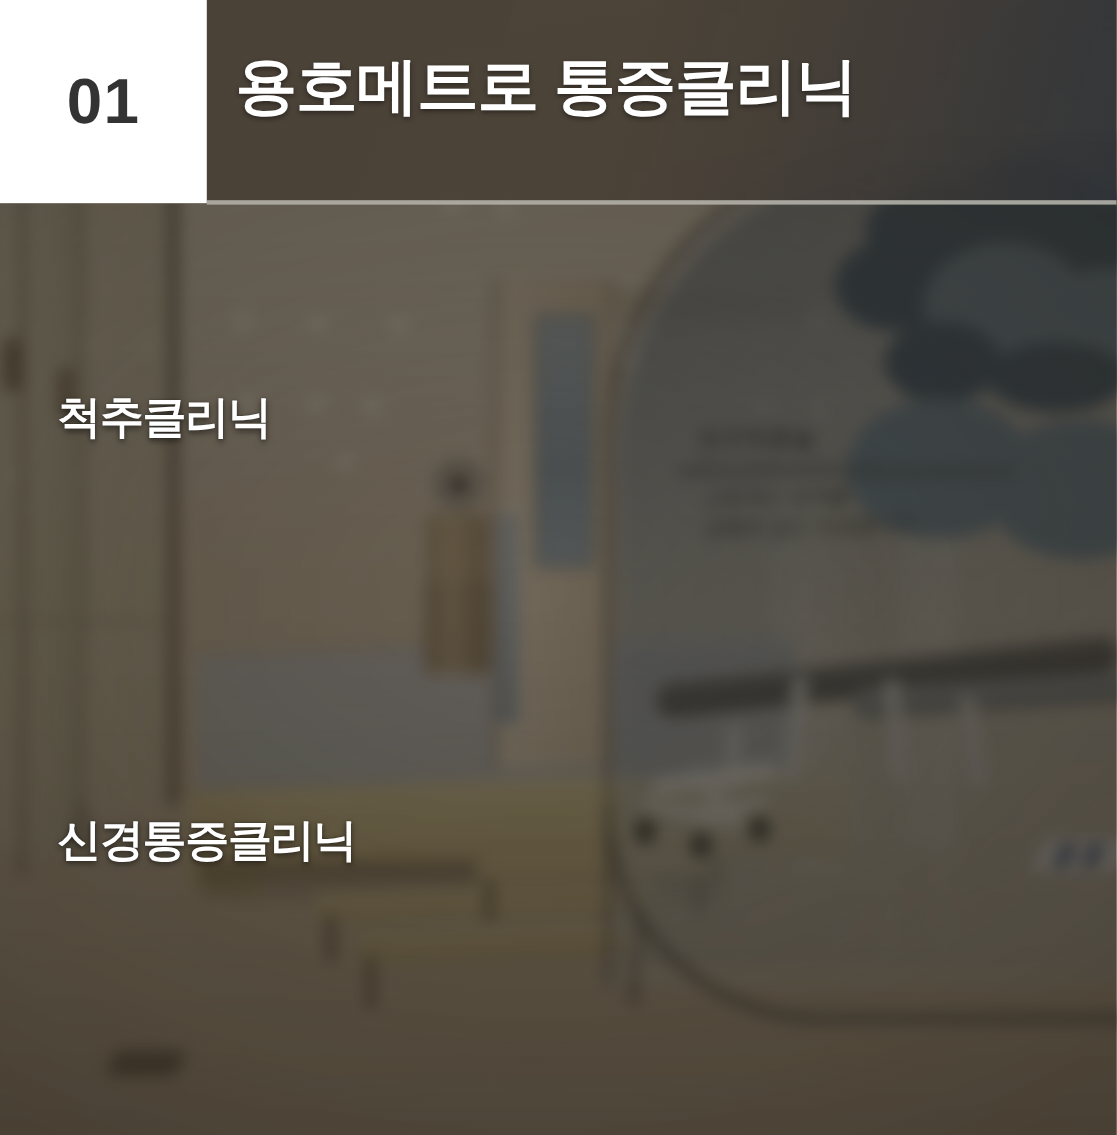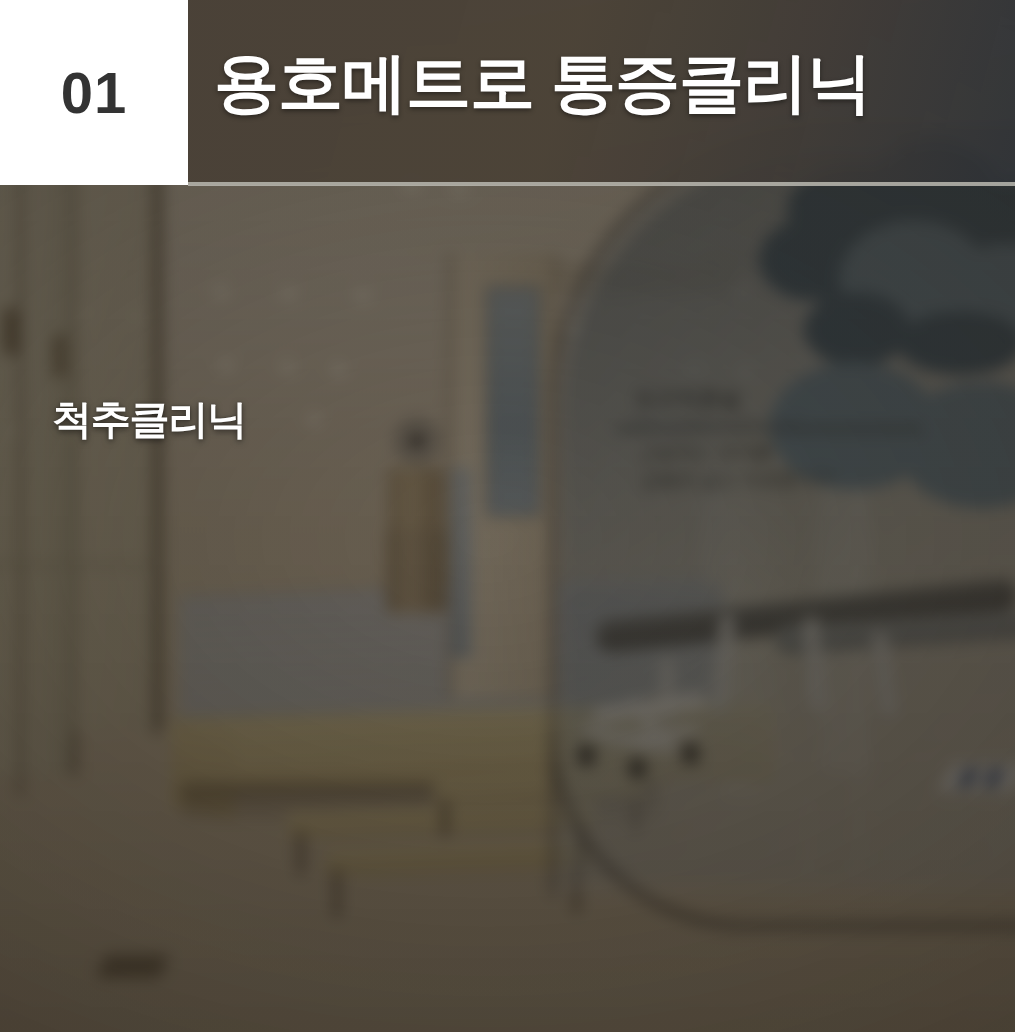--- a/index.html
+++ b/index.html
@@ -317,39 +317,39 @@
   .num-box{
     position:absolute;left:0;top:0;width:188px;height:185px;
     background:#ffffff;display:flex;align-items:center;justify-content:center;
   }
   .num-box span{
     font-size:58px;font-weight:bold;color:#333333;letter-spacing:1px;
     font-family:"Liberation Sans","DejaVu Sans",sans-serif;
   }
   .header-title{
     position:absolute;left:214px;top:50px;
-    font-size:65px;font-weight:bold;color:#ffffff;
+    font-size:56px;font-weight:bold;color:#ffffff;
     letter-spacing:-1px;line-height:1;
     text-shadow:0 2px 5px rgba(0,0,0,.45);
     white-space:nowrap;
   }
   .header-rule{
     position:absolute;left:188px;top:182px;right:0;height:4px;
     background:rgba(186,184,176,.85);
   }
 
   
   .labels{position:absolute;left:0;top:0;width:1015px;height:1032px;}
   .clinic-label{
     position:absolute;left:52px;
     font-size:40px;font-weight:bold;color:#ffffff;
     letter-spacing:-1.2px;white-space:nowrap;
     text-shadow:0 2px 6px rgba(0,0,0,.55), 0 0 2px rgba(0,0,0,.35);
   }
-  #lbl0{top:352px;margin-top:40px;}
+  #lbl0{top:352px;}
   #lbl1{top:532px;}
   #lbl2{top:736px;}
 </style>
 </head>
 <body>
 
 <div id="stage">
 
   <div class="photo">
     <div class="p-base"></div>
@@ -479,15 +479,16 @@
     <div class="header-tint"></div>
     <div class="num-box">
       <span>01</span>
     </div>
     <div class="header-title">용호메트로 통증클리닉</div>
   </div>
   <div class="header-rule"></div>
 
   <div class="labels">
     <div class="clinic-label" id="lbl0">척추클리닉</div>
+    <div class="clinic-label" id="lbl2">신경통증클리닉</div>
   </div>
 
 </div>
 
 </body></html>

